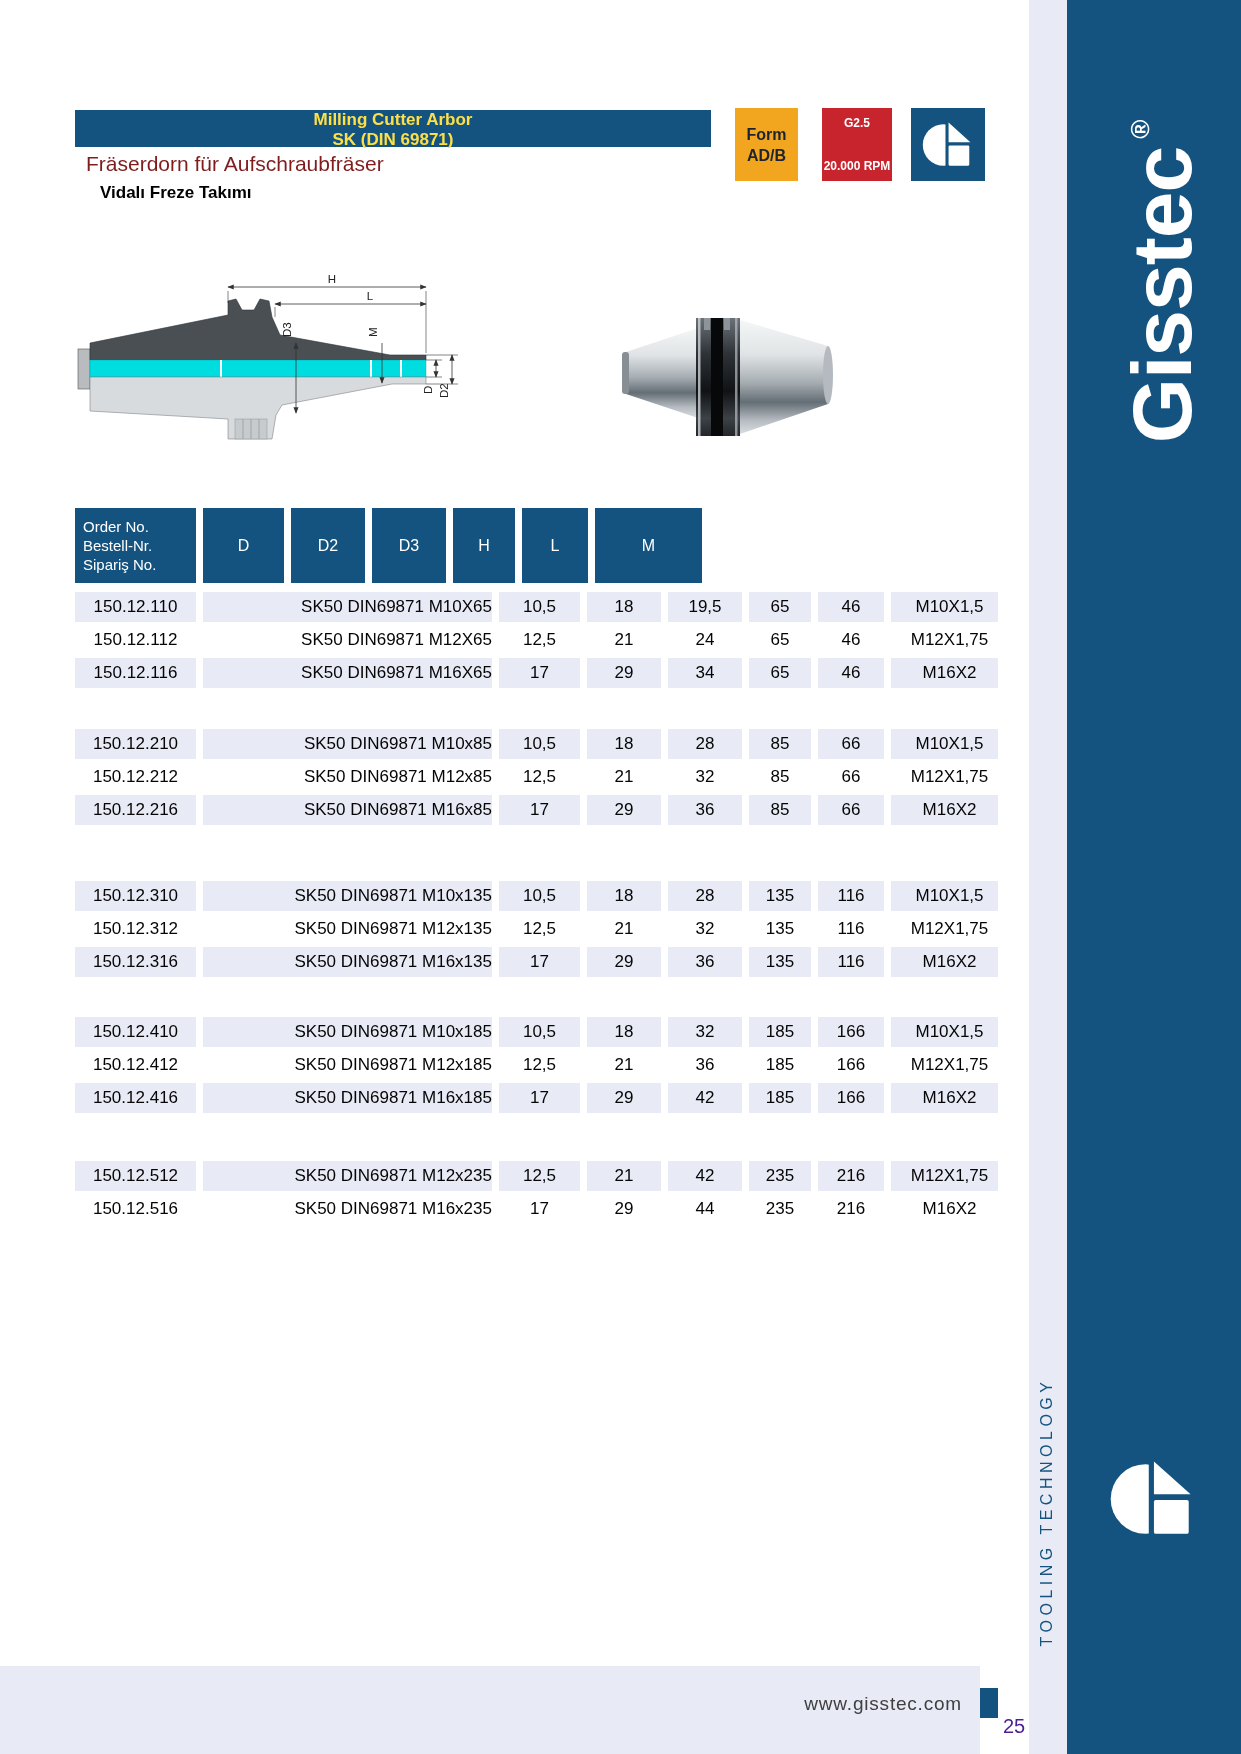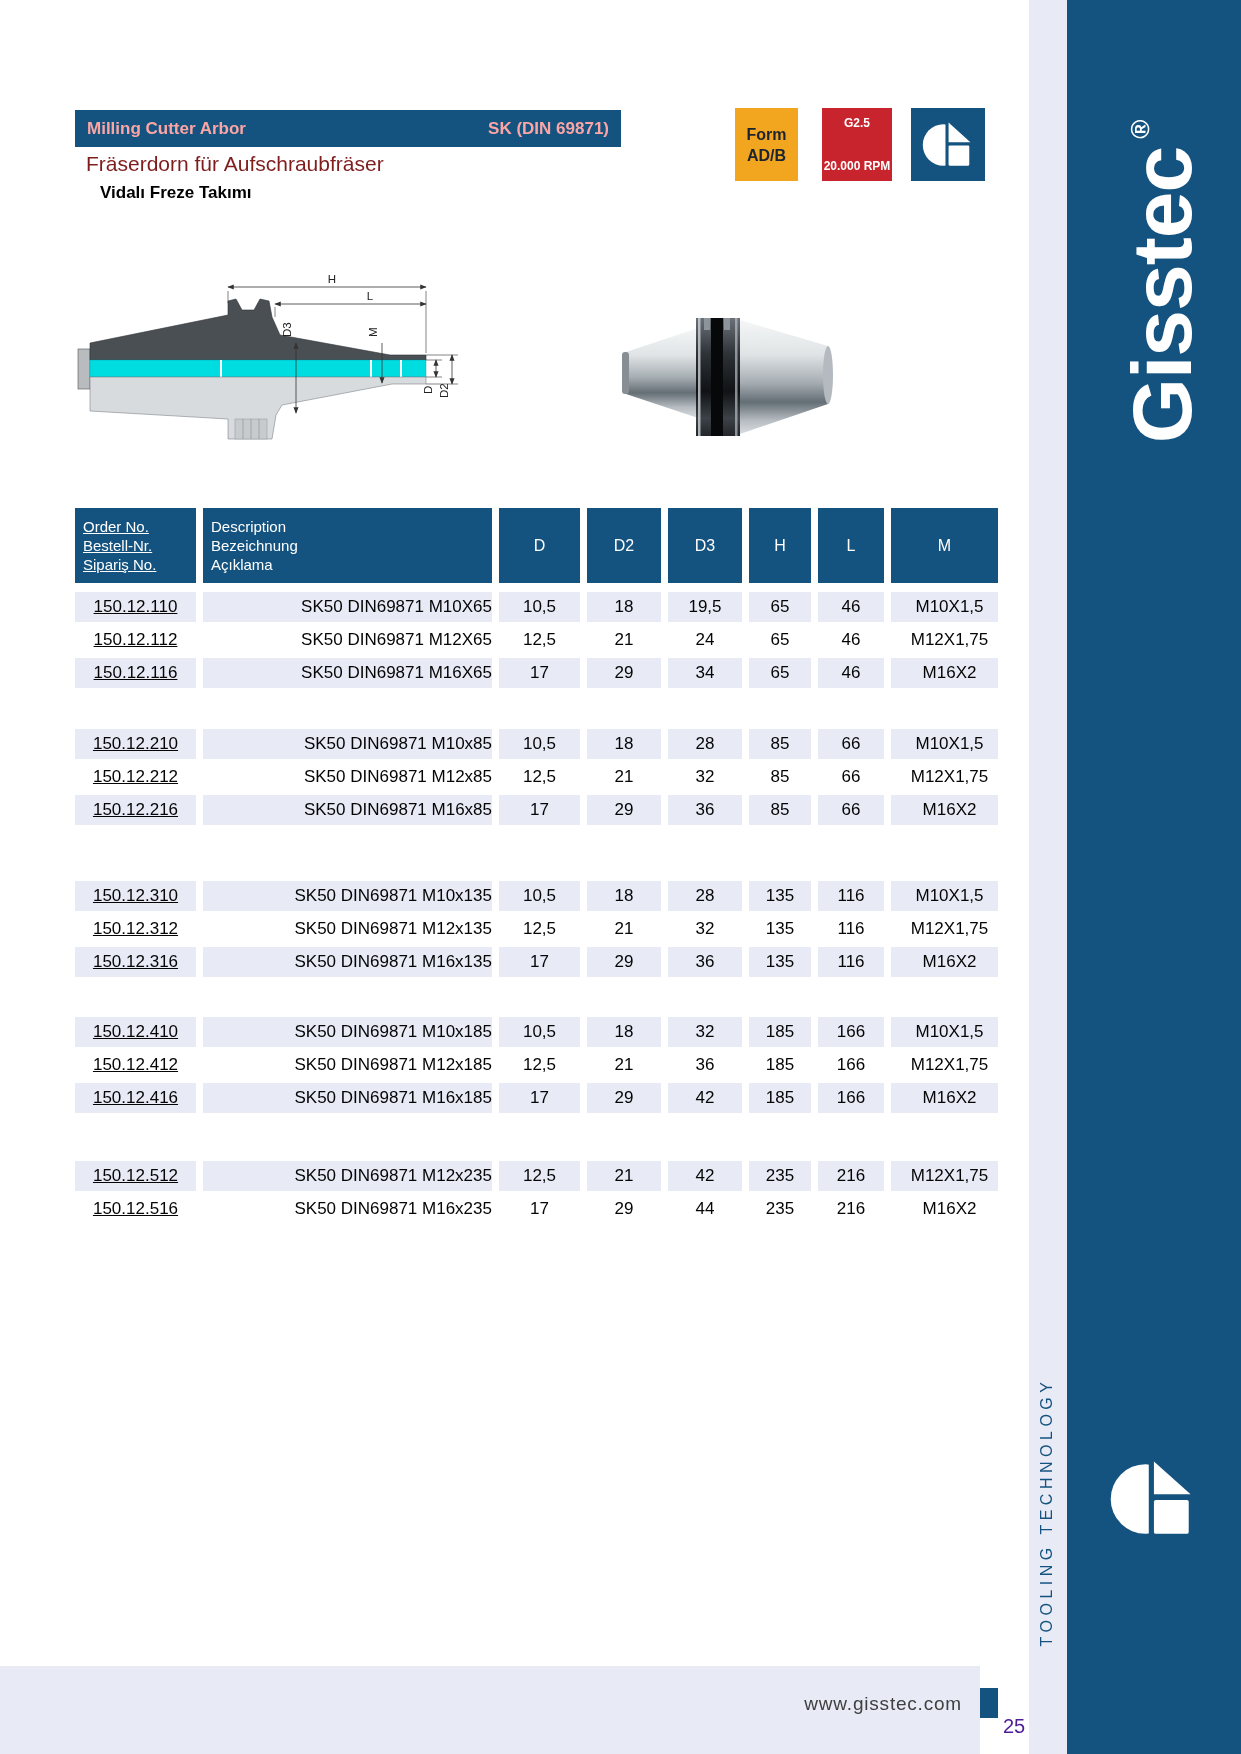--- a/index.html
+++ b/index.html
@@ -13,41 +13,41 @@
   .lavender-strip{position:absolute;left:1029px;top:0;width:38px;height:1754px;background:var(--row);}
   .blue-bar{position:absolute;left:1067px;top:0;width:174px;height:1754px;background:var(--blue);}
   .brand-vertical{position:absolute;left:1162px;top:282px;transform:translate(-50%,-50%) rotate(-90deg);
     white-space:nowrap;color:#fff;font-size:84px;font-weight:bold;letter-spacing:-1px;}
   .brand-vertical .reg{font-size:26px;font-weight:bold;position:relative;top:-42px;margin-left:8px;}
   .tagline-vertical{position:absolute;left:1047px;top:1512px;transform:translate(-50%,-50%) rotate(-90deg);
     white-space:nowrap;color:var(--blue);font-size:16px;letter-spacing:4.5px;font-weight:400;}
   .sidebar-glyph{position:absolute;left:1106px;top:1452px;width:94px;height:94px;}
 
   
-  .header-bar{position:absolute;left:75px;top:110px;width:546px;height:37px;background:var(--blue);
-    display:flex;align-items:center;justify-content:space-between;padding:0 12px;color:#fca5a5;font-size:17px;font-weight:bold;}
+  .header-bar{position:absolute;left:75px;top:110px;width:636px;height:37px;background:var(--blue);
+    display:flex;align-items:center;justify-content:space-between;padding:0 12px;color:#fde047;font-size:17px;font-weight:bold;flex-direction:column;}
   .subtitle-de{position:absolute;left:86px;top:152px;font-size:21px;font-weight:normal;color:#7f1d1d;}
   .subtitle-tr{position:absolute;left:100px;top:183px;font-size:17px;font-weight:bold;color:#000;}
   .badge{position:absolute;top:108px;height:73px;display:flex;flex-direction:column;align-items:center;justify-content:center;
     font-weight:bold;text-align:center;}
   .badge-form{left:735px;width:63px;background:var(--orange);color:#1b2430;font-size:16px;line-height:21px;}
   .badge-speed{left:822px;width:70px;background:var(--red);color:#fff;font-size:12px;line-height:16px;gap:27px;}
   .logo-box{left:911px;width:74px;background:var(--blue);}
   .logo-box svg{width:56px;height:56px;}
 
   
   .tech-drawing{position:absolute;left:70px;top:243px;width:410px;height:215px;}
   .photo-render{position:absolute;left:618px;top:306px;width:235px;height:140px;}
   .dimlabel{font-size:11.5px;fill:#222;font-family:"Liberation Sans",sans-serif;}
 
   
   .table-root{position:absolute;left:75px;top:0;width:930px;height:1300px;}
   .trow{display:flex;gap:7px;}
   .cell{height:30px;line-height:30px;font-size:17px;color:#050505;text-align:center;}
-  .c-order{width:121px;text-decoration:underline;}
+  .c-order{width:121px;}
   .c-desc{width:289px;text-align:right;padding-left:6px;}
   .c-d{width:81px;}
   .c-d2{width:74px;}
   .c-d3{width:74px;}
   .c-h{width:62px;}
   .c-l{width:66px;}
   .c-m{width:107px;text-align:center;padding-left:10px;}
   .thead{position:absolute;top:508px;left:0;}
   .thead .hcell{height:75px;background:var(--blue);color:#fff;}
   .hcell-text{display:flex;flex-direction:column;justify-content:center;padding:4px 0 4px 8px;font-size:15px;line-height:19px;height:75px;text-align:left;}
@@ -178,25 +178,20 @@
   <ellipse cx="210" cy="69" rx="5" ry="29" fill="#b4babf"></ellipse>
 </svg>
 
 <div class="table-root">
   <div class="trow thead">
     <div class="cell hcell c-order hcell-text">
       <span>Order No.</span>
       <span>Bestell-Nr.</span>
       <span>Sipariş No.</span>
     </div>
-    <div class="cell hcell c-desc hcell-text" style="padding-left:8px;">
-      <span>Description</span>
-      <span>Bezeichnung</span>
-      <span>Açıklama</span>
-    </div>
     <div class="cell hcell c-d hcell-col">D</div>
     <div class="cell hcell c-d2 hcell-col">D2</div>
     <div class="cell hcell c-d3 hcell-col">D3</div>
     <div class="cell hcell c-h hcell-col">H</div>
     <div class="cell hcell c-l hcell-col">L</div>
     <div class="cell hcell c-m hcell-col" style="text-align:center;padding-left:0;">M</div>
   </div>
   <div id="rows-root">
       <div class="tgroup g0">
         <div class="trow alt">

